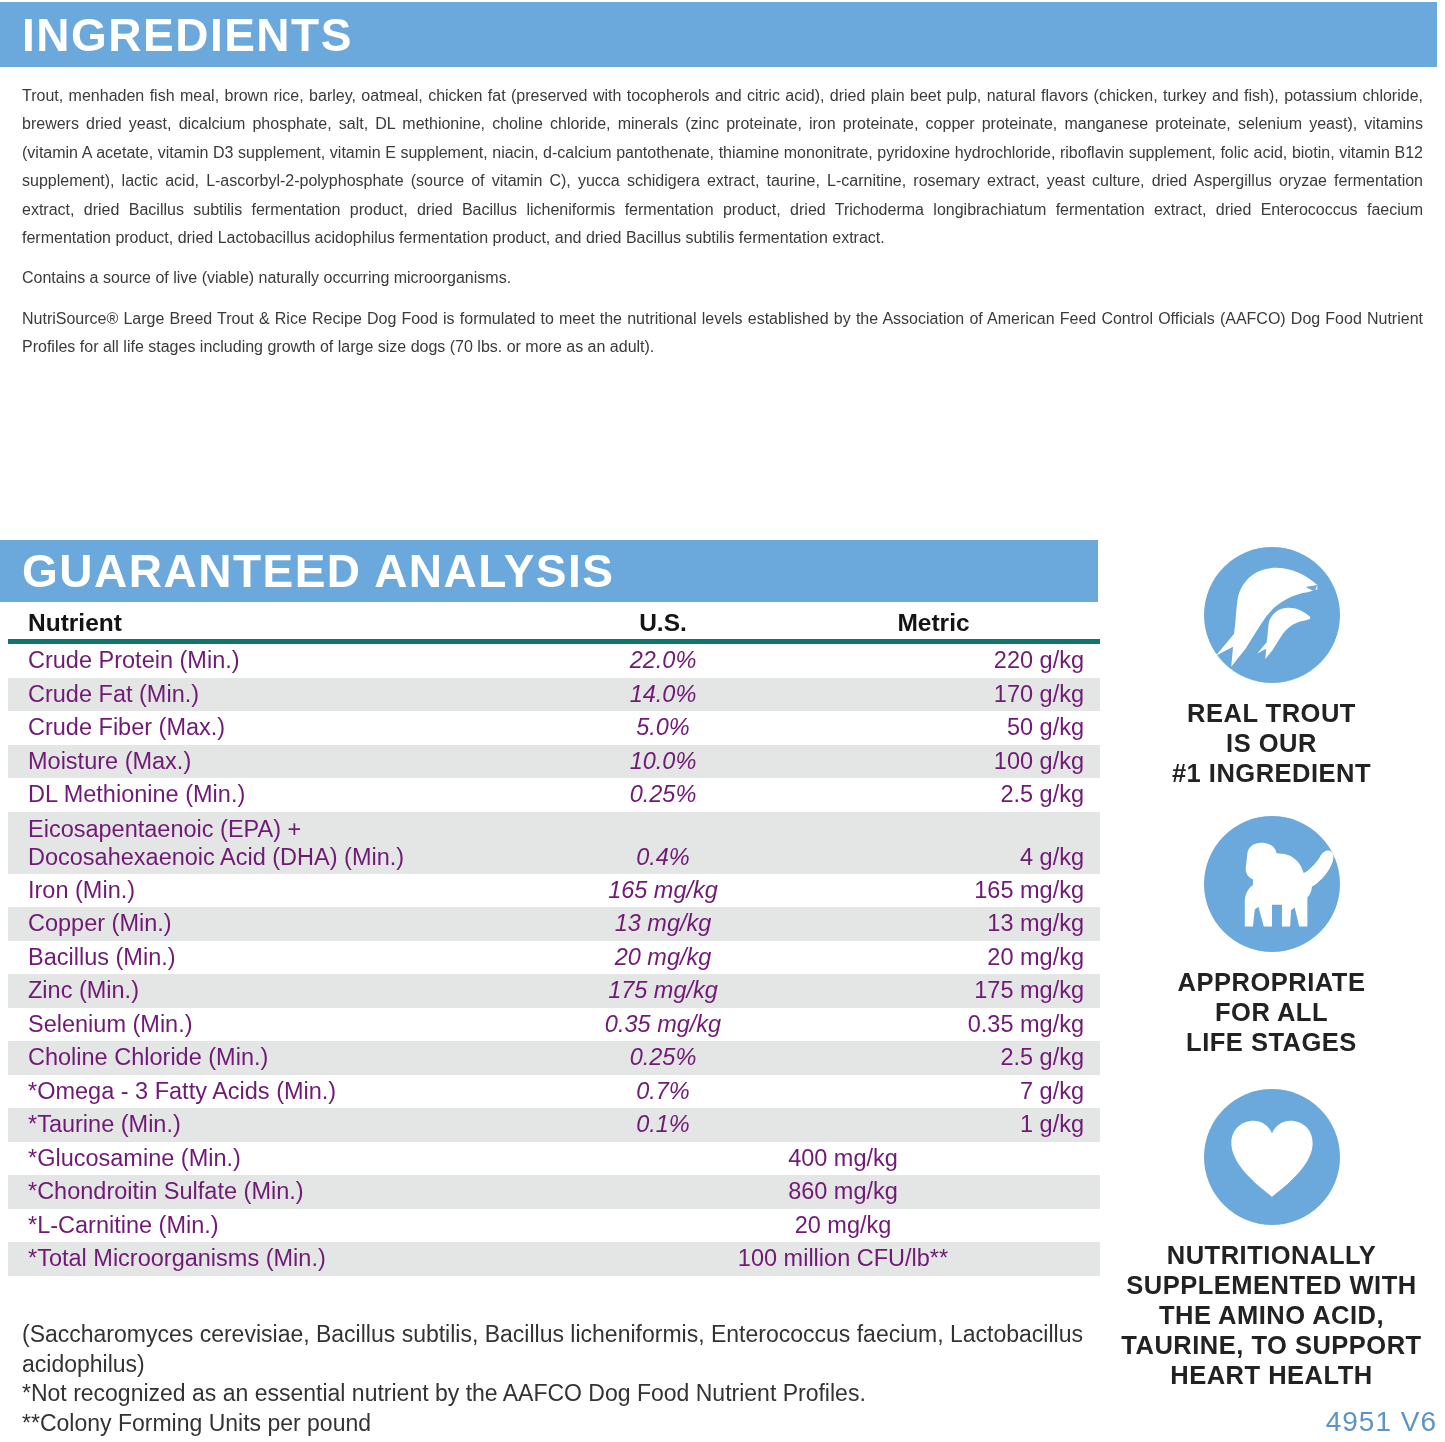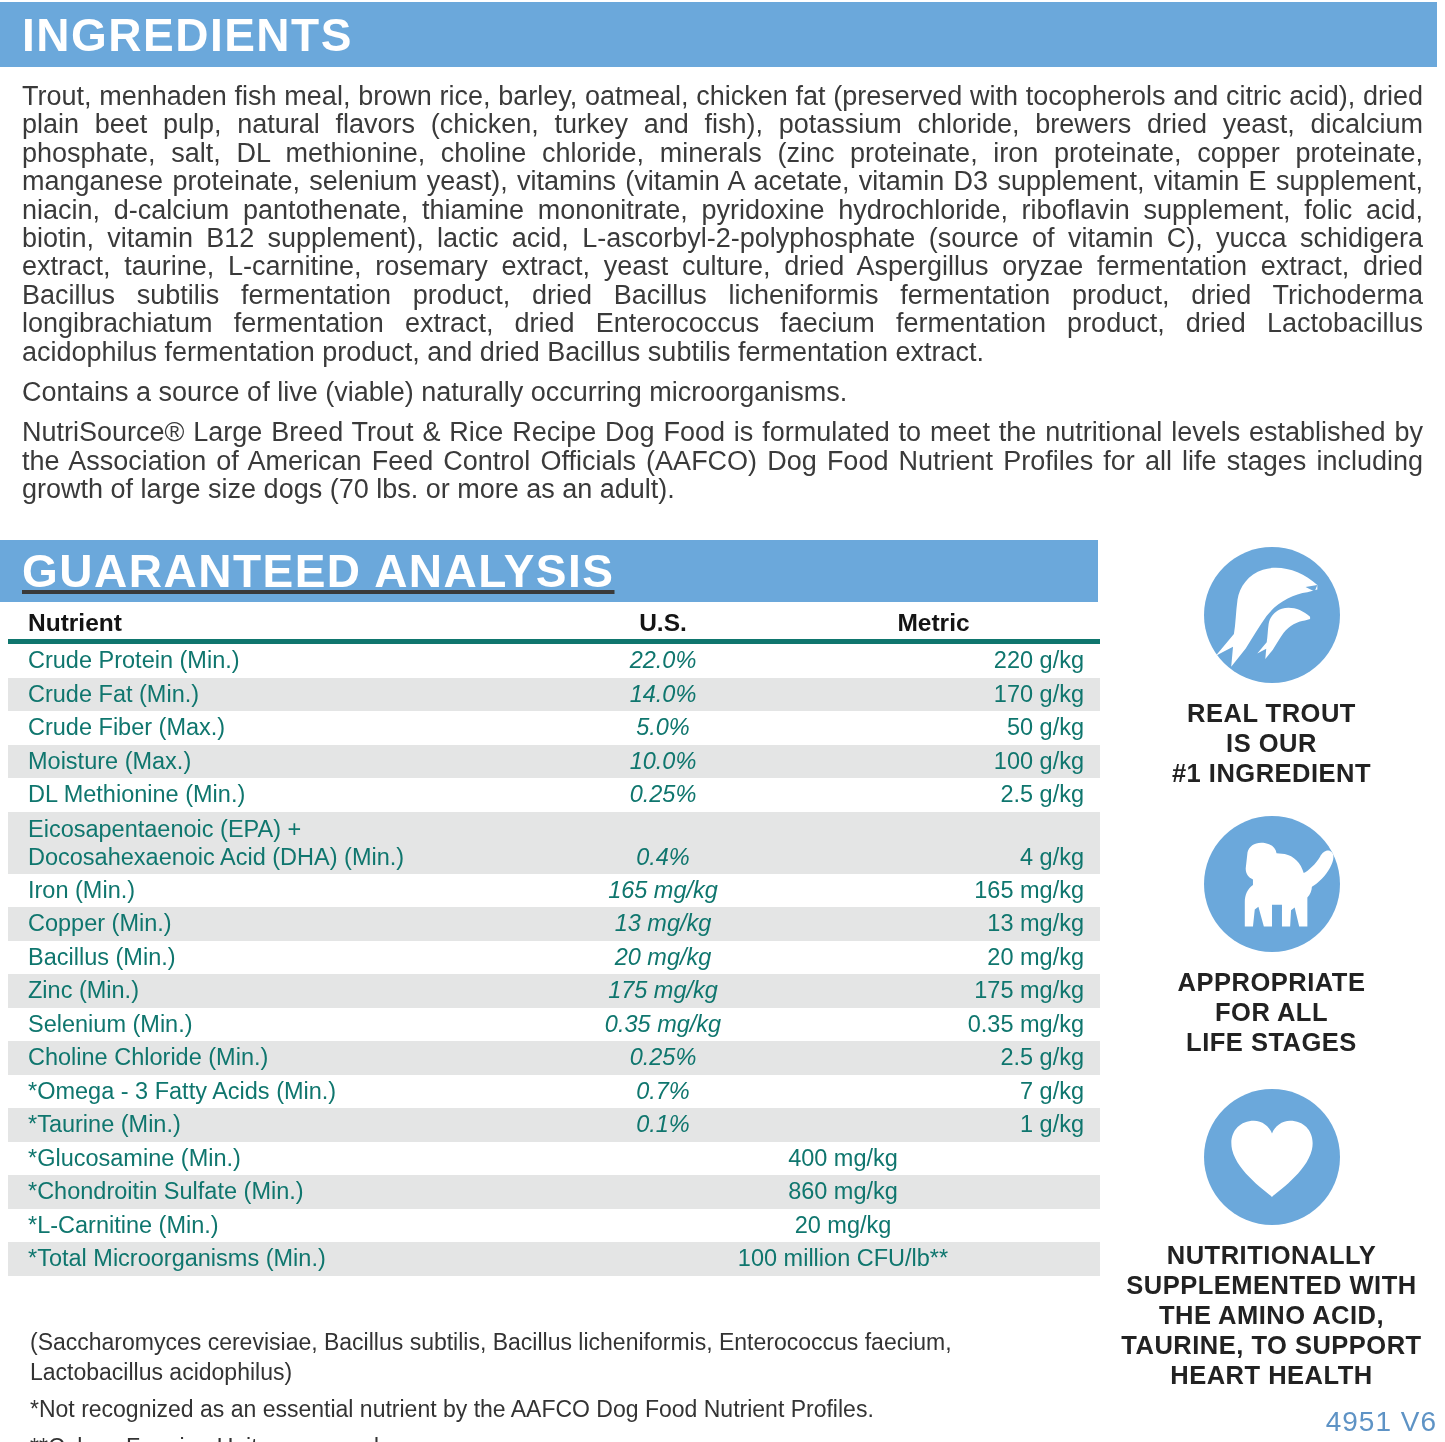--- a/index.html
+++ b/index.html
@@ -19,62 +19,62 @@
     overflow:hidden;
   }
   
   .banner{position:absolute;background:var(--accent);display:flex;align-items:center;}
   .banner h1{
     margin:0;padding-left:22px;
     color:#fff;font-weight:700;font-size:46px;letter-spacing:1.5px;
     line-height:1;white-space:nowrap;
   }
   .banner-ingredients{left:0;top:2px;width:1437px;height:65px;}
-  .banner-analysis{left:0;top:540px;width:1098px;height:62px;text-decoration:underline;}
+  .banner-analysis{left:0;top:540px;width:1098px;height:62px;}
 
   
   .ingredients-body{position:absolute;left:22px;top:82px;width:1401px;}
   .ingredients-body p{
     margin:0 0 12px 0;
-    font-size:27px;line-height:28.4px;
+    font-size:16px;line-height:28.4px;
     color:var(--body-ink);
     text-align:justify;
     hyphens:none;
   }
   .ingredients-body p:last-child{margin-bottom:16px;}
 
   
   .ga-table{position:absolute;left:8px;top:606px;width:1092px;color:#2B2B2B;}
   .ga-header{
     display:grid;grid-template-columns:535px 240px 317px;
     align-items:center;height:33px;
     border-bottom:5px solid #0f766e;
     font-weight:700;font-size:24.5px;color:#141414;
   }
   .ga-header .col-label{padding-left:20px;}
   .ga-header .col-us{text-align:center;}
   .ga-header .col-metric{text-align:center;padding-right:16px;}
   .ga-row{
     display:grid;grid-template-columns:535px 240px 317px;
     align-items:center;height:33.5px;
-    font-size:23.5px;color:#0f766e;
+    font-size:23.5px;color:#701a75;
   }
   .ga-row:nth-child(even){background:var(--row-gray);}
   .ga-row .label{padding-left:20px;}
   .ga-row .us{text-align:center;font-style:italic;}
   .ga-row .metric{text-align:right;padding-right:16px;}
   .ga-row.merged{grid-template-columns:578px 514px;}
   .ga-row.merged .value{text-align:center;}
   .ga-row.tall{height:62px;}
   .ga-row.tall .label{line-height:28px;align-self:center;}
   .ga-row.tall .us,.ga-row.tall .metric{align-self:end;padding-bottom:3px;}
 
   
   .footnotes{position:absolute;left:22px;top:1320px;width:1062px;}
-  .footnotes p{margin:8px;font-size:23px;line-height:29.5px;color:#333;}
+  .footnotes p{margin:0;font-size:23px;line-height:29.5px;color:#333;}
 
   
   .badge{position:absolute;left:1098px;width:347px;text-align:center;}
   .badge-circle{
     width:136px;height:136px;border-radius:50%;
     background:var(--accent);
     margin:0 auto;
     display:flex;align-items:center;justify-content:center;
   }
   .badge-circle svg{display:block;width:136px;height:136px;}

